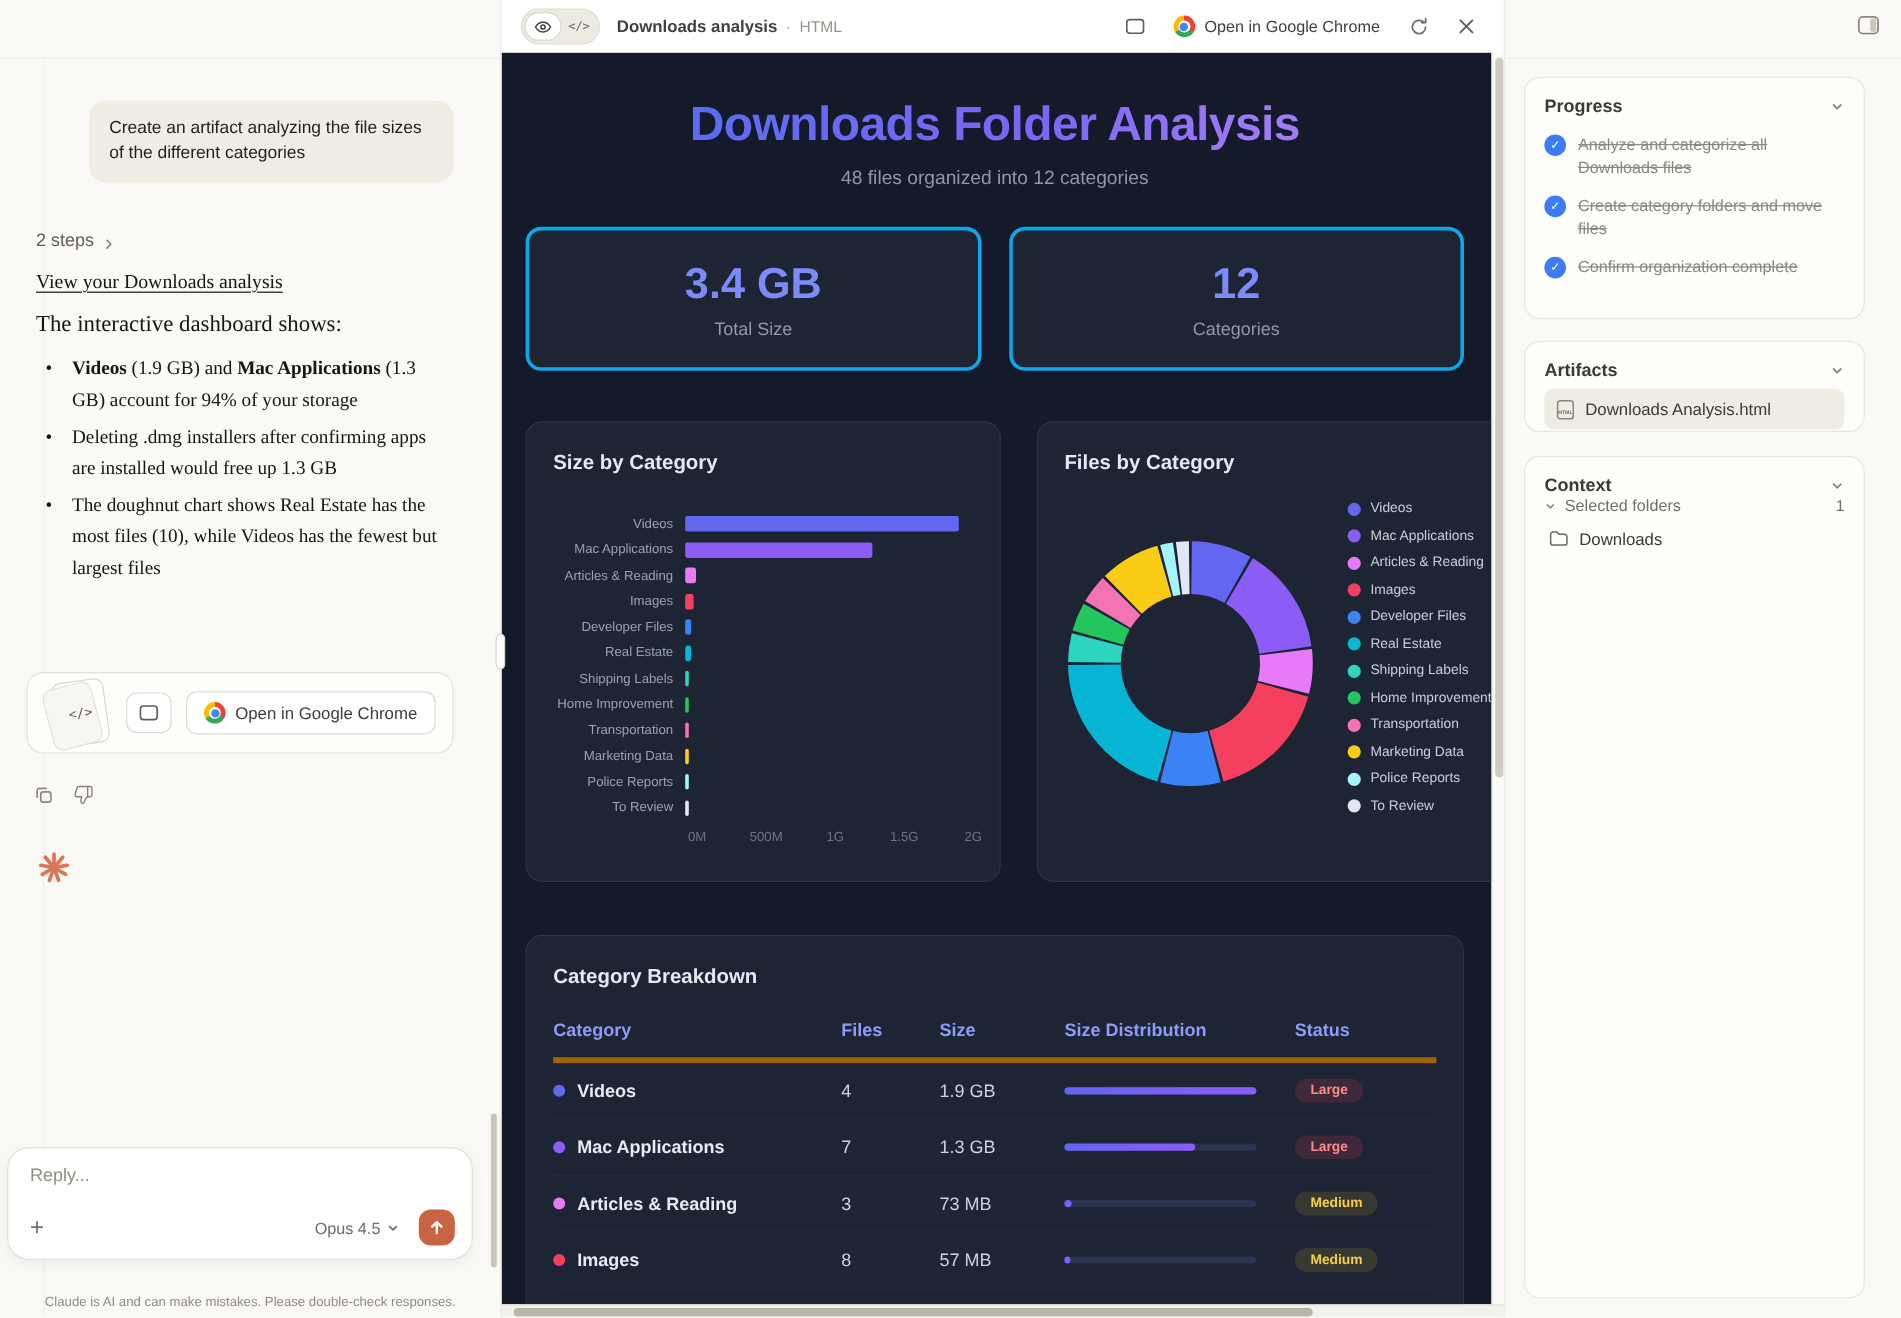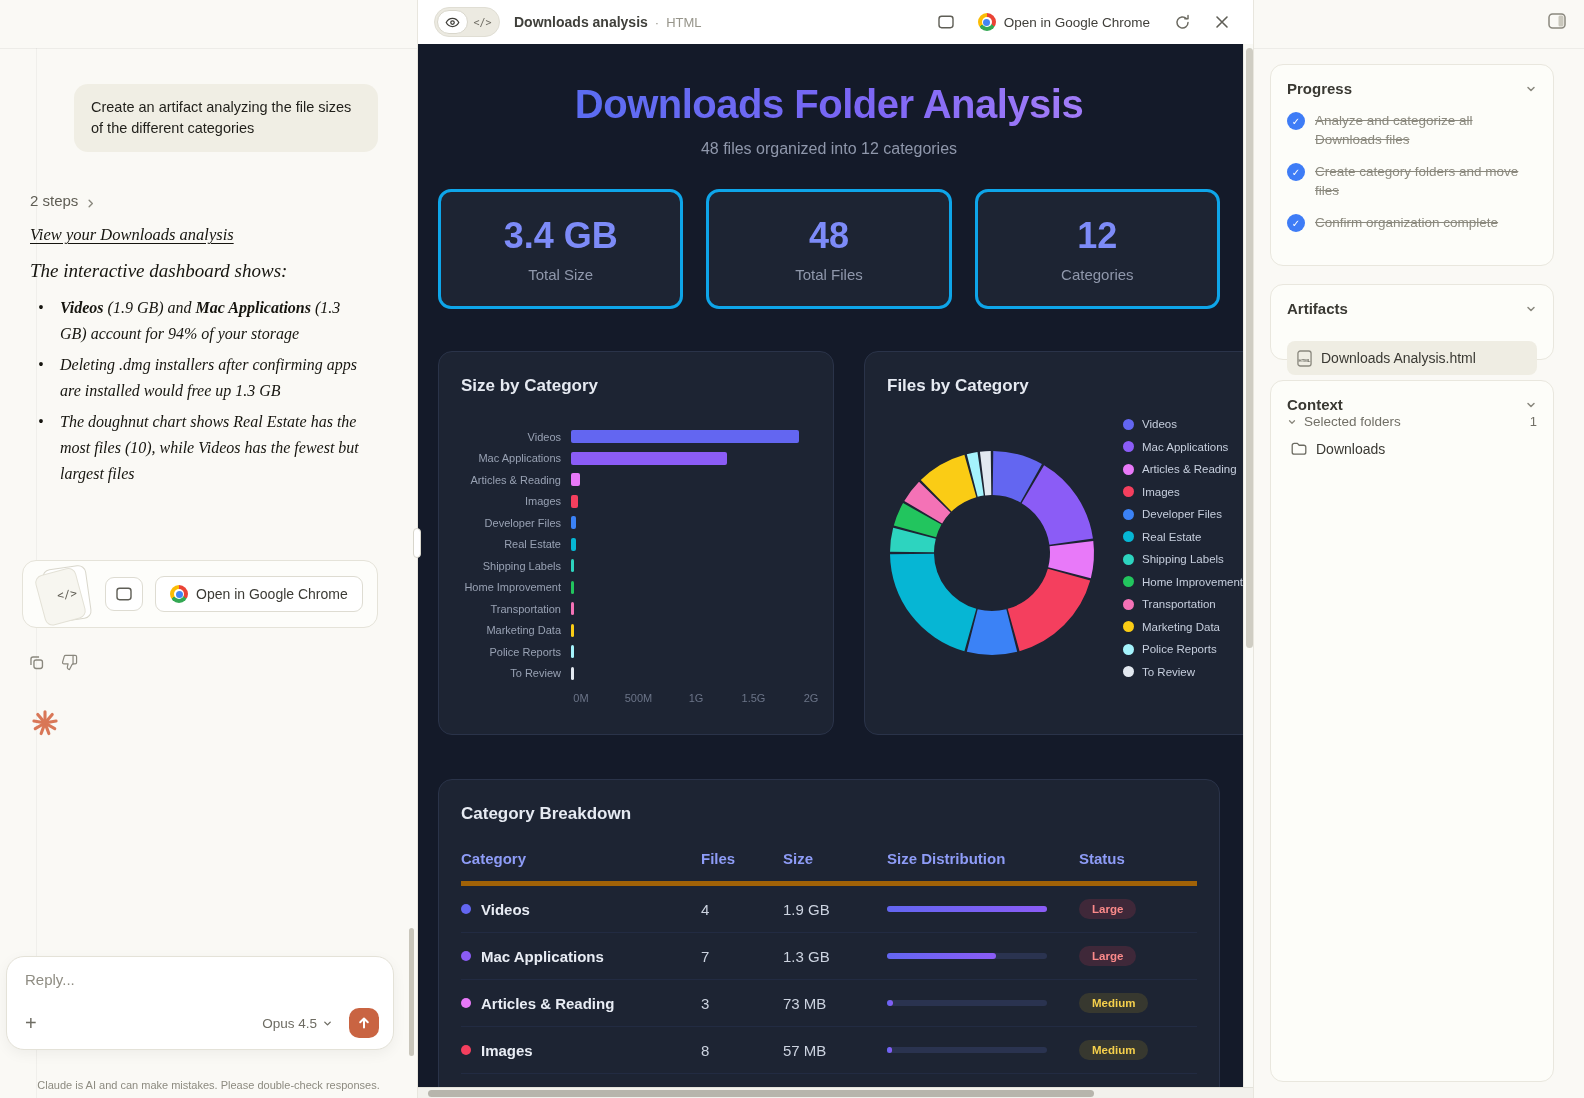--- a/index.html
+++ b/index.html
@@ -18,21 +18,21 @@
   .light.yellow { background:#febc2e; }
   .light.green { background:#28c840; }
   .icon-btn { background:none; border:none; display:flex; align-items:center; justify-content:center; cursor:pointer; }
   .sidebar-toggle { margin-left:24px; }
   .chat-title { margin-left:13px; font-size:14.5px; font-weight:600; color:#3f3e38; }
 
   .user-bubble { position:absolute; left:74px; top:84px; width:304px; background:#f0eee4; border-radius:14px; padding:13px 17px; font-size:14.5px; line-height:21px; color:#201f1a; }
 
   .steps-row { position:absolute; left:30px; top:192px; display:flex; align-items:flex-end; gap:7px; font-size:15px; color:#5f5d54; background:none; border:none; cursor:pointer; }
 
-  .serif { font-family:"Liberation Serif","DejaVu Serif",serif;font-style:italic; }
+  .serif { font-family:"Liberation Serif","DejaVu Serif",serif; }
   .response-title { position:absolute; left:30px; top:225px; font-size:16.5px; color:#16150f; text-decoration:underline; text-underline-offset:3px; cursor:pointer; }
   .intro { position:absolute; left:30px; top:260px; font-size:19px; color:#16150f; }
   .bullets { position:absolute; left:30px; top:295px; width:340px; list-style:none; }
   .bullets li { position:relative; padding-left:30px; font-size:16px; line-height:26px; color:#16150f; margin-bottom:5px; }
   .bullets li::before { content:"•"; position:absolute; left:8px; top:0; }
 
   .artifact-card { position:absolute; left:22px; top:560px; width:356px; height:68px; background:#fdfdfa; border:1px solid #e5e3d9; border-radius:14px; display:flex; align-items:center; padding:0 12px; gap:12px; cursor:pointer; }
   .code-sheet { position:relative; width:44px; height:54px; margin-left:10px; margin-right:4px; background:#fff; border:1px solid #d9d7cc; border-radius:8px; transform:rotate(-8deg); display:flex; align-items:center; justify-content:center; }
   .code-sheet::before { content:""; position:absolute; inset:0; border:1px solid #e3e1d6; border-radius:8px; background:#f7f6f0; transform:rotate(-7deg) translate(-7px,1px); z-index:-1; }
   .code-glyph { font-family:"DejaVu Sans Mono",monospace; font-size:11px; color:#5f5d54; }
@@ -126,21 +126,21 @@
   .panel-toggle { position:absolute; right:18px; top:13px; }
   .side-card { position:absolute; left:16px; width:284px; background:#fdfdf9; border:1px solid #e9e7de; border-radius:13px; padding:15px 16px; }
   .progress-card { top:64px; height:202px; }
   .artifacts-card { top:284px; height:76px; }
   .context-card { top:380px; height:702px; }
   .side-head { display:flex; align-items:center; justify-content:space-between; font-size:15px; font-weight:700; color:#3a3933; }
   .prog-list { margin-top:14px; display:flex; flex-direction:column; gap:13px; }
   .prog-item { display:flex; gap:10px; align-items:flex-start; }
   .prog-check { flex:none; width:18px; height:18px; border-radius:50%; background:#3e7cf6; color:#fff; font-size:10px; font-weight:700; display:flex; align-items:center; justify-content:center; margin-top:1px; }
   .prog-label { font-size:13.5px; line-height:19px; color:#8b897e; text-decoration:line-through; width:220px; }
-  .artifact-item { margin-top:24px; height:34px; background:#efede3; border-radius:8px; display:flex; align-items:center; gap:9px; padding:0 10px; font-size:14px; color:#3a3933; cursor:pointer; }
+  .artifact-item { margin-top:7px; height:34px; background:#efede3; border-radius:8px; display:flex; align-items:center; gap:9px; padding:0 10px; font-size:14px; color:#3a3933; cursor:pointer; }
   .ctx-group { margin-top:1px; display:flex; align-items:center; gap:7px; font-size:13.5px; color:#716f66; cursor:pointer; }
   .ctx-count { margin-left:auto; font-size:13px; color:#716f66; }
   .ctx-item { margin-top:12px; margin-left:4px; display:flex; align-items:center; gap:9px; font-size:14px; color:#3a3933; cursor:pointer; }
 
   svg { display:block; }
 </style>
 </head>
 <body>
 
 <div class="app">
@@ -280,24 +280,20 @@
     </header>
 
     <div class="dash">
       <h1 class="dash-title">Downloads Folder Analysis</h1>
       <p class="dash-subtitle">48 files organized into 12 categories</p>
 
       <div class="stats">
         <div class="stat-card">
           <div class="stat-value">3.4 GB</div>
           <div class="stat-label">Total Size</div>
-        </div>
-        <div class="stat-card">
-          <div class="stat-value">48</div>
-          <div class="stat-label">Total Files</div>
         </div>
         <div class="stat-card">
           <div class="stat-value">12</div>
           <div class="stat-label">Categories</div>
         </div>
       </div>
 
       <div class="charts-row">
         <div class="card size-card">
           <h3>Size by Category</h3>

